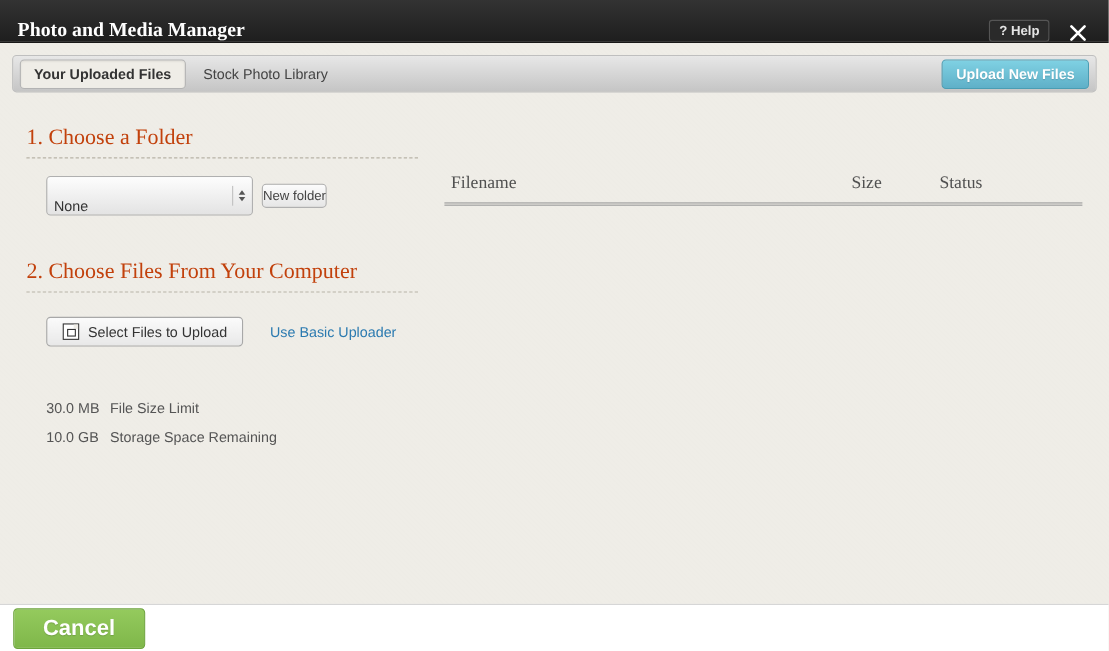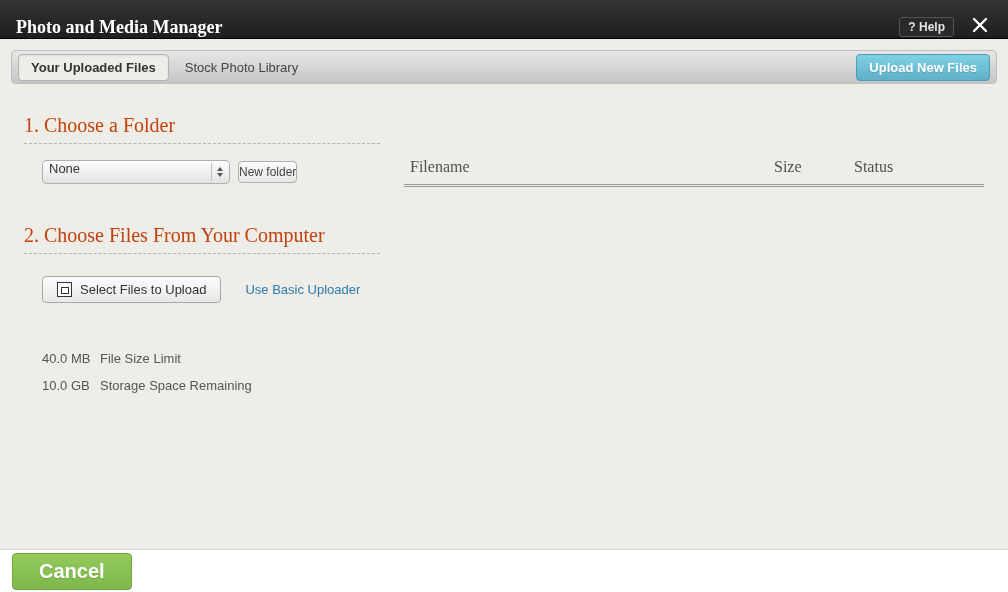--- a/index.html
+++ b/index.html
@@ -10,22 +10,22 @@
       width: 1008px;
       height: 592px;
       overflow: hidden;
       position: relative;
     }
     .header {
       background: #262626;
       background: linear-gradient(#333, #1e1e1e);
       height: 39px;
       display: flex;
-      align-items: flex-start;
-      padding: 17px 16px;
+      align-items: flex-end;
+      padding: 0 16px;
       border-bottom: 1px solid #000;
     }
     .header-title {
       color: #fff;
       font-family: Georgia, "Times New Roman", serif;
       font-weight: bold;
       font-size: 18px;
       flex: 1;
     }
     .help-btn {
@@ -106,30 +106,30 @@
     }
     .folder-row {
       display: flex;
       align-items: center;
       gap: 8px;
       padding-left: 18px;
       margin-bottom: 40px;
     }
     .folder-select {
       width: 188px;
-      height: 24px;
+      height: 36px;
       background: linear-gradient(#fdfdfd, #e3e3e3);
       border: 1px solid #b0b0b0;
       border-radius: 4px;
       padding: 0 6px;
       font-size: 13px;
       color: #333;
       position: relative;
       display: flex;
-      align-items: flex-start;
+      align-items: flex-end;
       cursor: pointer;
     }
     .select-arrows {
       position: absolute;
       right: 4px;
       top: 50%;
       transform: translateY(-50%);
       width: 14px;
       height: 18px;
       border-left: 1px solid #c0c0c0;
@@ -290,21 +290,21 @@
     <div class="select-row">
       <button class="select-files-btn">
         <span class="disk-icon"></span>
         <span>Select Files to Upload</span>
       </button>
       <a class="basic-link">Use Basic Uploader</a>
     </div>
 
     <div class="limits">
       <div class="limit-row">
-        <div class="limit-value">40.0 MB</div>
+        <div class="limit-value">30.0 MB</div>
         <div>File Size Limit</div>
       </div>
       <div class="limit-row">
         <div class="limit-value">10.0 GB</div>
         <div>Storage Space Remaining</div>
       </div>
     </div>
   </div>
 
   <div class="right-col">

